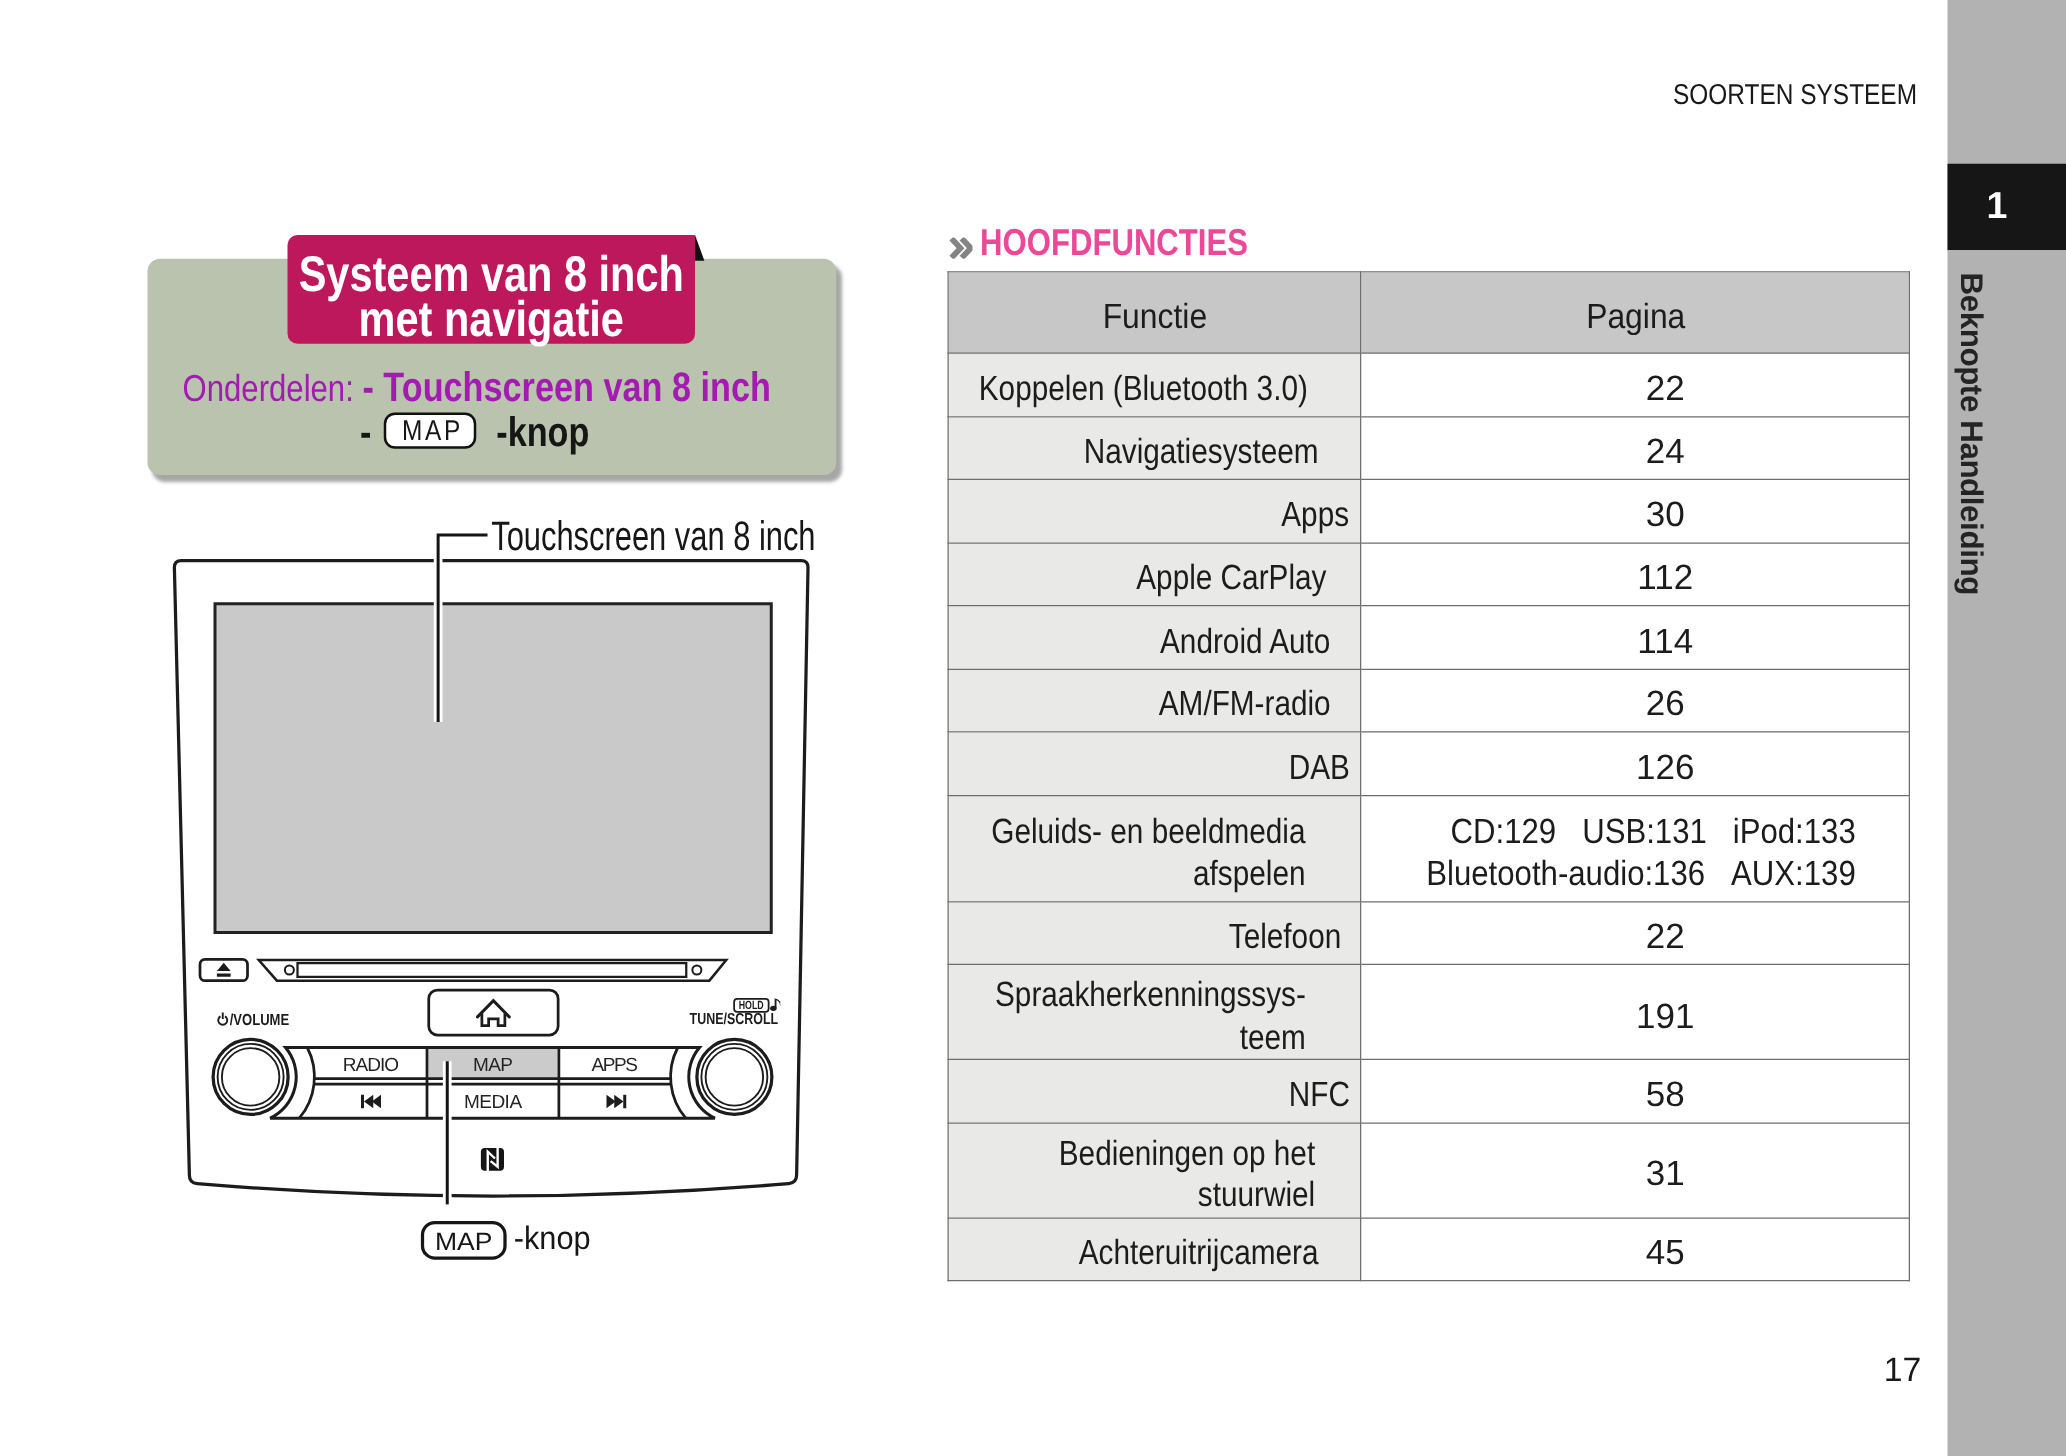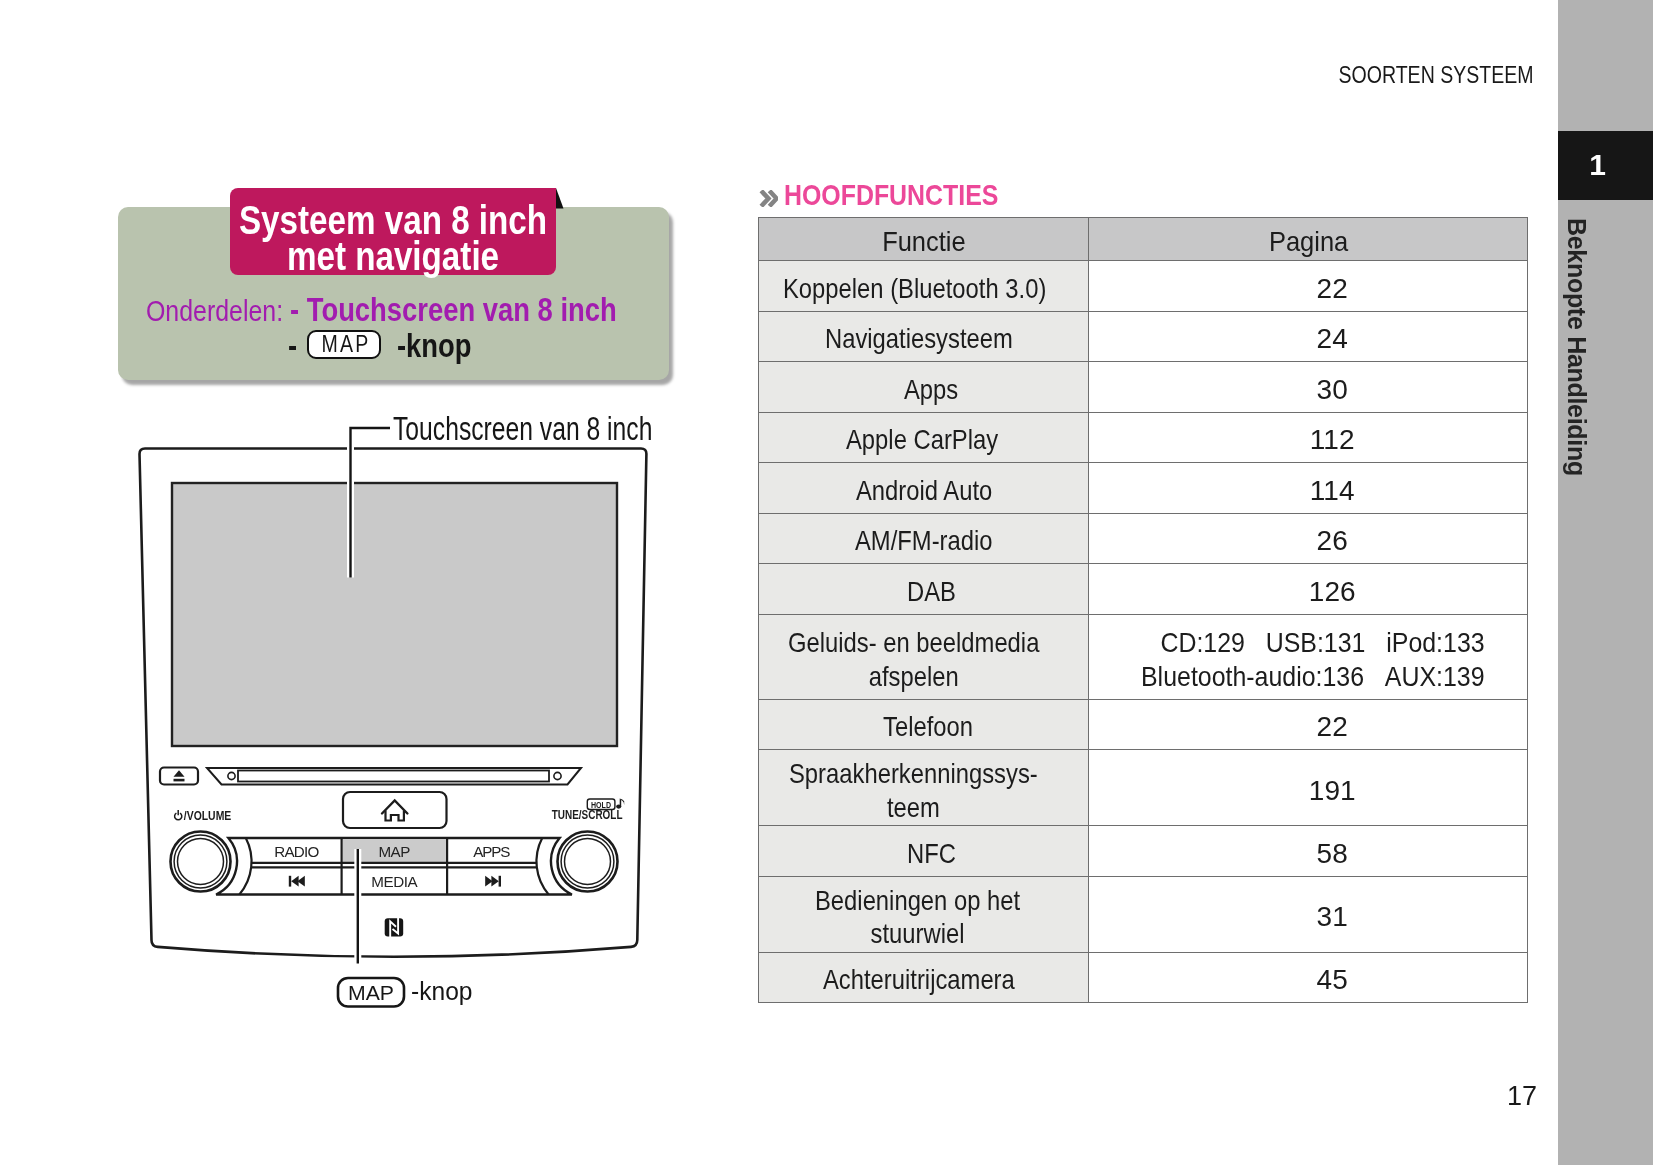--- a/index.html
+++ b/index.html
@@ -3,21 +3,21 @@
 <meta charset="utf-8">
 <style>
   * { margin:0; padding:0; box-sizing:border-box; }
   html,body { width:1653px; height:1165px; }
   body { position:relative; background:#ffffff; font-family:"Liberation Sans",sans-serif; overflow:hidden; color:#1a1a1a; }
   .abs { position:absolute; }
   .cx { display:inline-block; transform:scaleX(0.85); transform-origin:0 60%; white-space:nowrap; }
   .cc { display:inline-block; transform:scaleX(0.91); transform-origin:50% 60%; white-space:nowrap; }
   table { border-collapse:collapse; table-layout:fixed; }
   td { border:1.5px solid #6e6e6e; font-size:28px; color:#1c1c1c; overflow:hidden; padding-top:6px; }
-  td.f { background:#e9e9e7; padding-left:24px; text-align:center; }
+  td.f { background:#e9e9e7; padding-left:24px; text-align:right; }
   td.p { background:#ffffff; text-align:center;padding-left:48px; }
   tr.hdr td { background:#c7c7c8; text-align:center; padding-left:0; padding-top:5px; }
 </style>
 </head>
 <body>
 
 <div class="abs" style="left:1558px; top:0; width:95px; height:1165px; background:#b2b2b2;"></div>
 <div class="abs" style="left:1558px; top:131px; width:95px; height:69px; background:#161616; color:#fff; font-size:30px; font-weight:bold; text-align:center; line-height:67px; padding-right:16px;">1</div>
 <div class="abs" style="left:1562px; top:218px; writing-mode:vertical-rl; font-size:25px; font-weight:bold; color:#242424; letter-spacing:-0.3px;">Beknopte Handleiding</div>
 
@@ -128,21 +128,21 @@
     <polyline points="10.4,0.8 17.6,8.5 10.4,16.2" stroke="#848484" stroke-width="4.6" fill="none"></polyline>
   </svg>
 <div class="abs" style="left:784px; top:178px; font-size:30px; font-weight:bold; color:#ec4899;"><span class="cx" style="transform:scaleX(0.83);">HOOFDFUNCTIES</span></div>
 
 <table class="abs" style="left:758px; top:217px; width:769px;">
   <colgroup>
       <col style="width:330.4px">
       <col style="width:438.6px">
     </colgroup>
   <tbody>
-      <tr class="hdr" style="height:43px;">
+      <tr class="hdr" style="height:65px;">
         <td><span class="cc">Functie</span></td>
         <td><span class="cc">Pagina</span></td>
       </tr>
   <tr style="height:50.5px;">
         <td class="f"><span class="cx">Koppelen (Bluetooth 3.0)</span></td>
         <td class="p">22</td>
       </tr>
   <tr style="height:50.5px;">
         <td class="f"><span class="cx">Navigatiesysteem</span></td>
         <td class="p">24</td>

